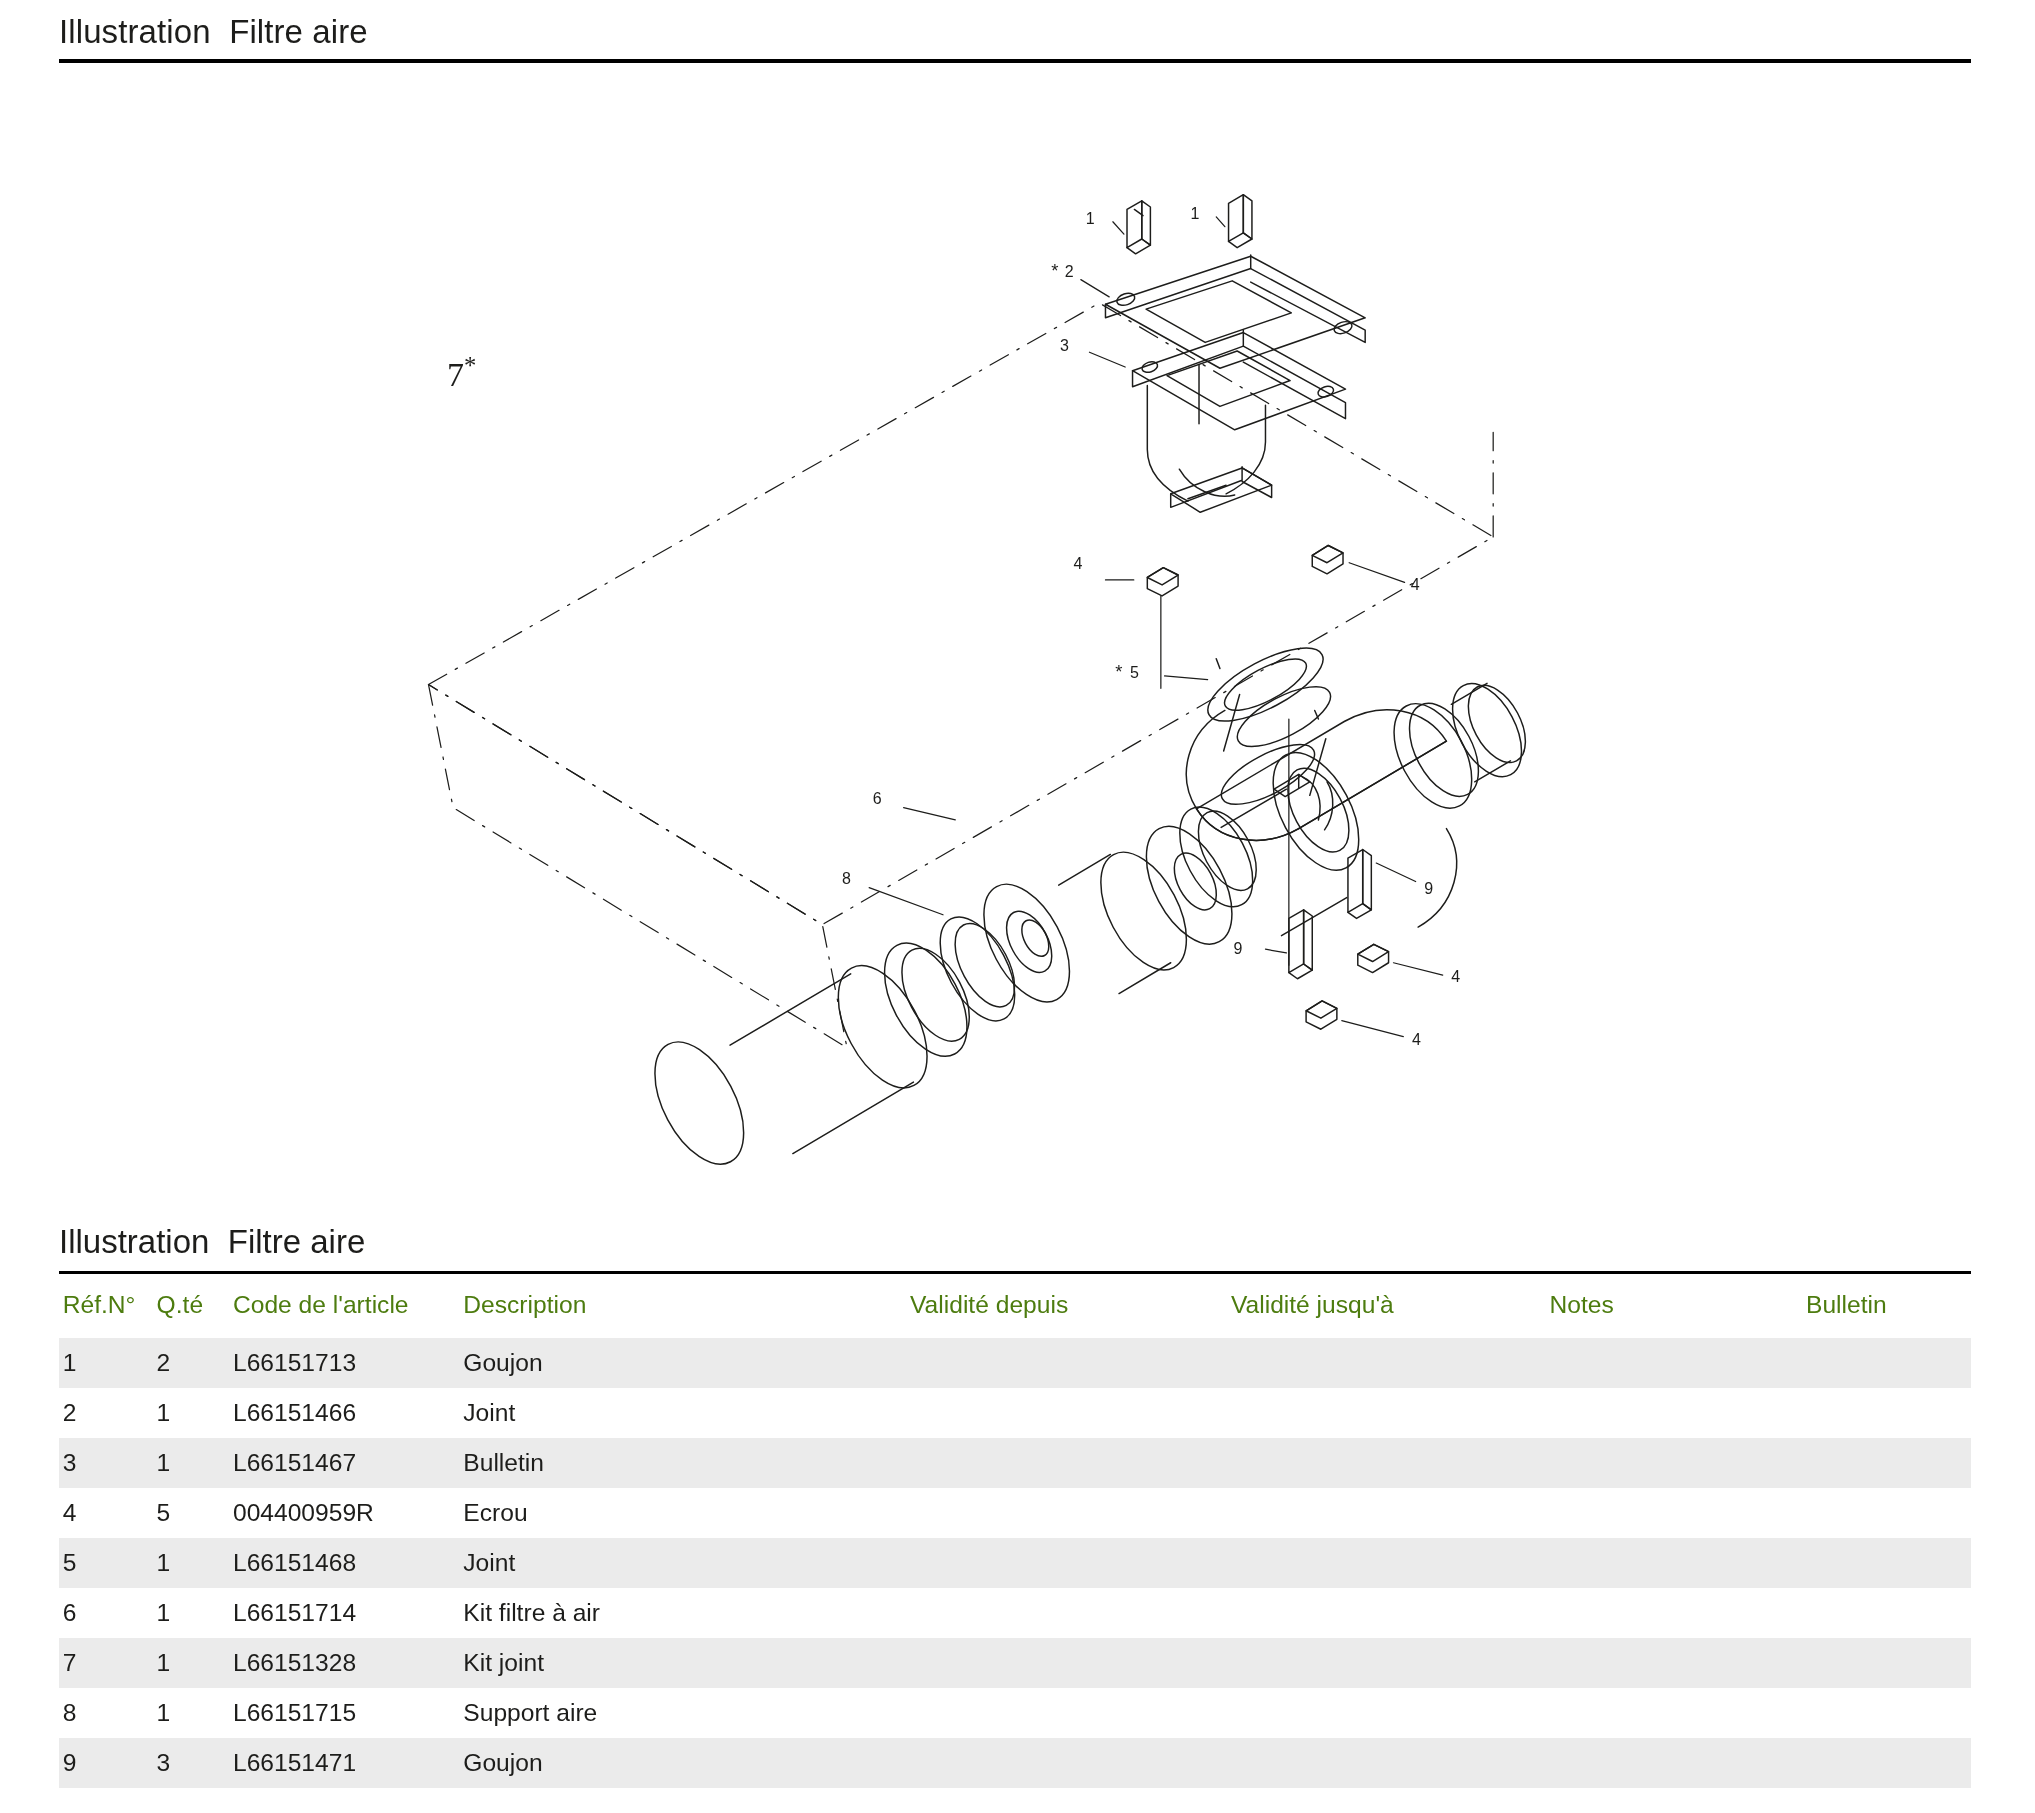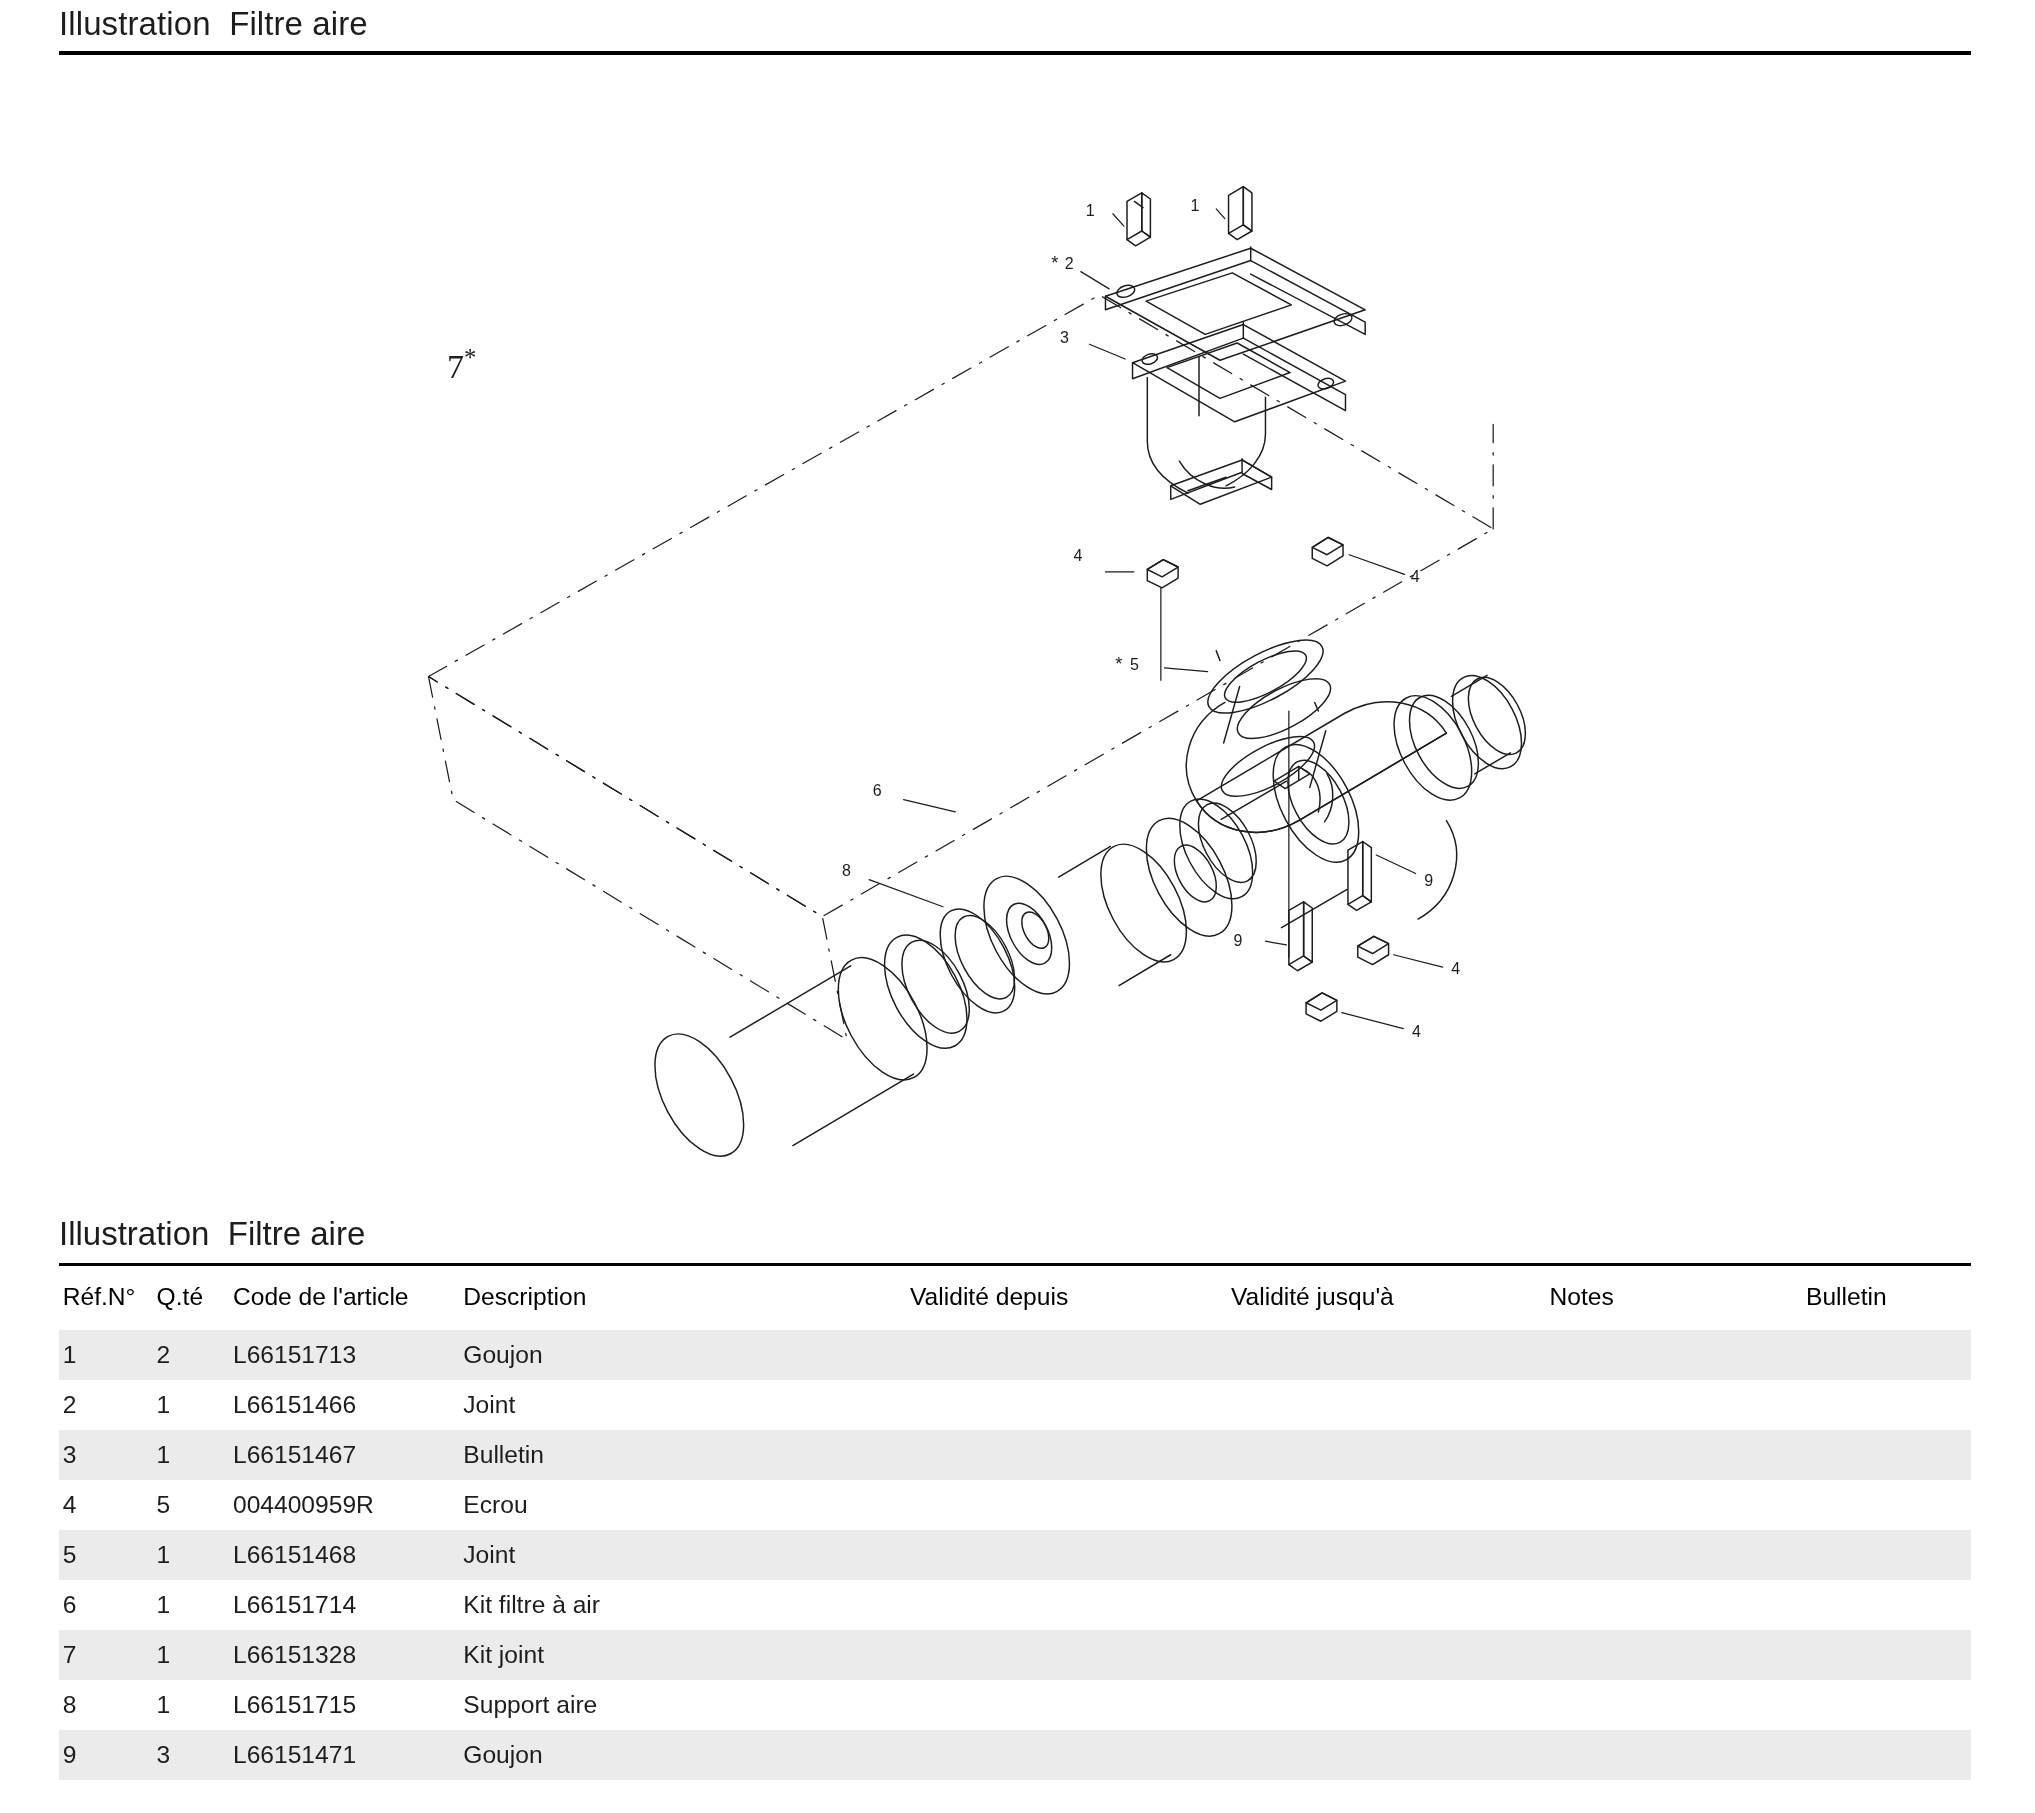--- a/index.html
+++ b/index.html
@@ -9,21 +9,21 @@
   }
   body {
     width: 2035px;
     font-family: "Liberation Sans", sans-serif;
     color: #1a1a1a;
     -webkit-font-smoothing: antialiased;
   }
   .page {
     width: 2035px;
     box-sizing: border-box;
-    padding: 0 0 0 0;
+    padding: 8px 0 0 0;
   }
   
   .top-heading {
     font-size: 33px;
     font-weight: 400;
     color: #1d1d1b;
     padding: 4.9px 0 8.6px 59px;
     letter-spacing: 0.1px;
     white-space: pre;
   }
@@ -67,21 +67,21 @@
   
   .parts-table {
     width: calc(100% - 123px);
     margin: 13.5px 64px 0 59px;
     border-collapse: collapse;
     font-size: 24.6px;
   }
   .parts-table th {
     text-align: left;
     font-weight: 400;
-    color: #000000;
+    color: #4d7c0f;
     padding: 3.7px 0 18.5px 0;
     font-size: 24.6px;
     white-space: nowrap;
   }
   .parts-table td {
     padding: 11px 0 11px 0;
     color: #1d1d1b;
     font-size: 24.6px;
     vertical-align: middle;
   }

